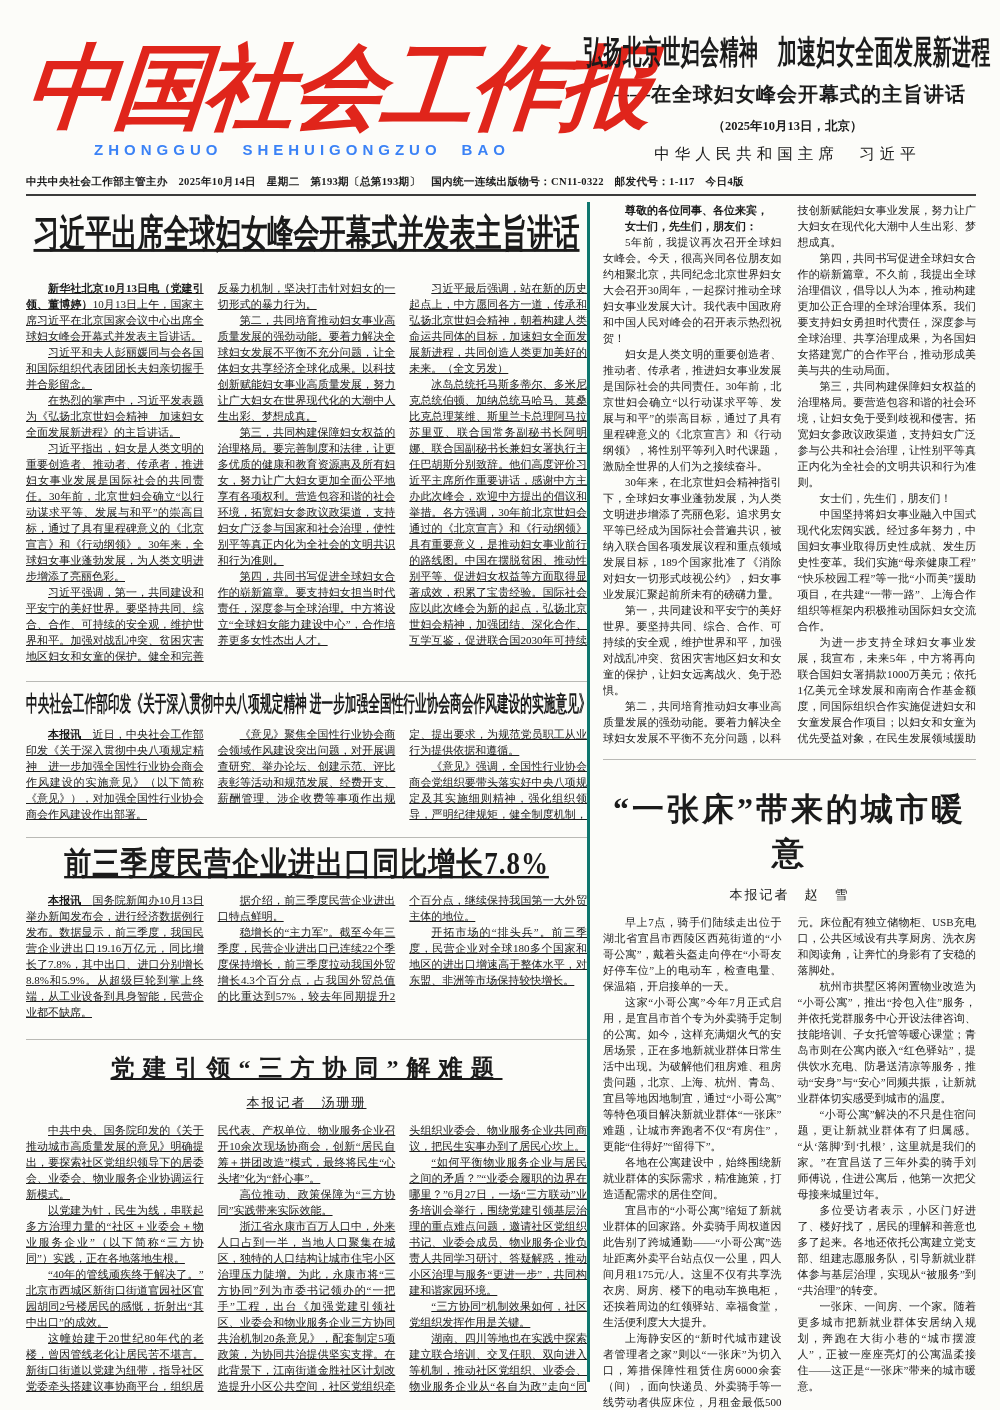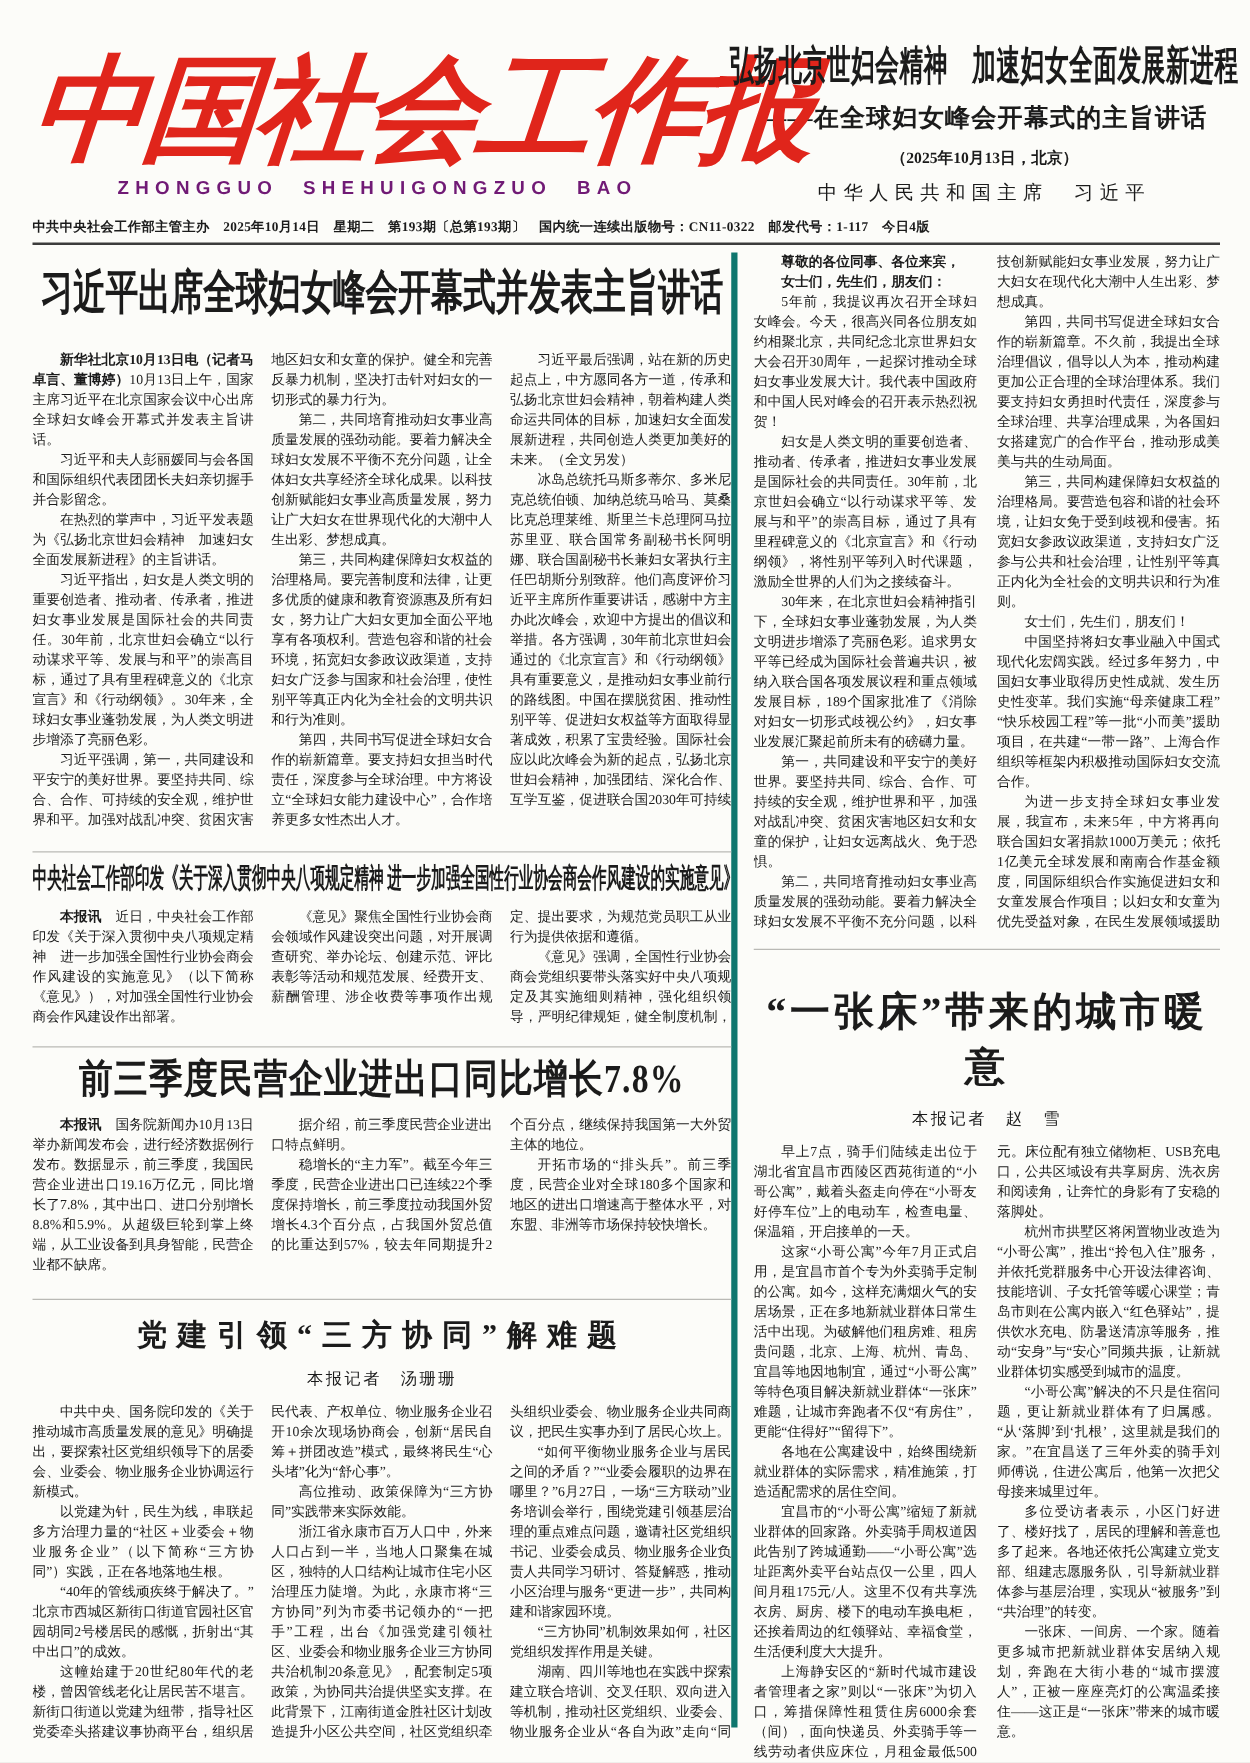--- a/index.html
+++ b/index.html
@@ -28,21 +28,21 @@
     transform-origin:center top; letter-spacing:0.5px;
   }
   .hr-h2 { font-size:20px; font-weight:bold; margin-top:26px; letter-spacing:1px; }
   .hr-date { font-size:12.5px; font-weight:bold; margin-top:10px; }
   .hr-speaker { font-size:15.5px; margin-top:9px; letter-spacing:5px; }
   .info-line { font-size:10.6px; font-weight:bold; margin-top:10px; white-space:nowrap; letter-spacing:0.3px; }
   .rule-main { border-top:2px solid #3c3c3c; margin-top:5px; }
 
   
   .content { display:flex; margin-top:6px; height:1180px; }
-  .col-left { width:564px; border-right:5px solid #0f766e; }
+  .col-left { width:564px; border-right:3px solid #0f766e;text-decoration:underline; }
   .col-right { flex:1; padding-left:13px; }
 
   .sec-rule { border-top:1px solid #b9b9b5; margin:9px 0 8px; }
 
   p { font-size:11px; line-height:16px; text-indent:2em; text-align:justify; }
   p.b { font-weight:bold; }
   p b { font-weight:bold; }
 
   .cols3 { column-count:3; column-gap:14px; overflow:hidden; }
   .cols2 { column-count:2; column-gap:16px; overflow:hidden; }
@@ -78,42 +78,42 @@
   .bed-cols { height:508px; }
 </style>
 </head>
 <body>
 
 <div class="page">
 
   <div class="masthead">
     <div class="mast-left">
       <div class="brand" style="color: rgb(224, 37, 27);">中国社会工作报</div>
-      <div class="pinyin" style="color: #701a75;">ZHONGGUO　SHEHUIGONGZUO　BAO</div>
+      <div class="pinyin" style="color: #3b82f6;">ZHONGGUO　SHEHUIGONGZUO　BAO</div>
     </div>
     <div class="head-right">
       <span class="hr-h1">弘扬北京世妇会精神　加速妇女全面发展新进程</span>
       <div class="hr-h2">——在全球妇女峰会开幕式的主旨讲话</div>
       <div class="hr-date">（2025年10月13日，北京）</div>
       <div class="hr-speaker">中华人民共和国主席　习近平</div>
     </div>
   </div>
   <div class="info-line">中共中央社会工作部主管主办　2025年10月14日　星期二　第193期〔总第193期〕　国内统一连续出版物号：CN11-0322　邮发代号：1-117　今日4版</div>
   <div class="rule-main"></div>
 
   <div class="content">
 
     <div class="col-left">
 
       <div>
         <div class="headline-xi-wrap">
           <div class="headline-xi">习近平出席全球妇女峰会开幕式并发表主旨讲话</div>
         </div>
         <div class="cols3 main-cols">
-            <p><b>新华社北京10月13日电（记者马卓言、董博婷）</b>10月13日上午，国家主席习近平在北京国家会议中心出席全球妇女峰会开幕式并发表主旨讲话。</p>
+            <p><b>新华社北京10月13日电（党建引领、董博婷）</b>10月13日上午，国家主席习近平在北京国家会议中心出席全球妇女峰会开幕式并发表主旨讲话。</p>
             <p>习近平和夫人彭丽媛同与会各国和国际组织代表团团长夫妇亲切握手并合影留念。</p>
             <p>在热烈的掌声中，习近平发表题为《弘扬北京世妇会精神　加速妇女全面发展新进程》的主旨讲话。</p>
             <p>习近平指出，妇女是人类文明的重要创造者、推动者、传承者，推进妇女事业发展是国际社会的共同责任。30年前，北京世妇会确立“以行动谋求平等、发展与和平”的崇高目标，通过了具有里程碑意义的《北京宣言》和《行动纲领》。30年来，全球妇女事业蓬勃发展，为人类文明进步增添了亮丽色彩。</p>
             <p>习近平强调，第一，共同建设和平安宁的美好世界。要坚持共同、综合、合作、可持续的安全观，维护世界和平。加强对战乱冲突、贫困灾害地区妇女和女童的保护。健全和完善反暴力机制，坚决打击针对妇女的一切形式的暴力行为。</p>
             <p>第二，共同培育推动妇女事业高质量发展的强劲动能。要着力解决全球妇女发展不平衡不充分问题，让全体妇女共享经济全球化成果。以科技创新赋能妇女事业高质量发展，努力让广大妇女在世界现代化的大潮中人生出彩、梦想成真。</p>
             <p>第三，共同构建保障妇女权益的治理格局。要完善制度和法律，让更多优质的健康和教育资源惠及所有妇女，努力让广大妇女更加全面公平地享有各项权利。营造包容和谐的社会环境，拓宽妇女参政议政渠道，支持妇女广泛参与国家和社会治理，使性别平等真正内化为全社会的文明共识和行为准则。</p>
             <p>第四，共同书写促进全球妇女合作的崭新篇章。要支持妇女担当时代责任，深度参与全球治理。中方将设立“全球妇女能力建设中心”，合作培养更多女性杰出人才。</p>
             <p>习近平最后强调，站在新的历史起点上，中方愿同各方一道，传承和弘扬北京世妇会精神，朝着构建人类命运共同体的目标，加速妇女全面发展新进程，共同创造人类更加美好的未来。（全文另发）</p>
             <p>冰岛总统托马斯多蒂尔、多米尼克总统伯顿、加纳总统马哈马、莫桑比克总理莱维、斯里兰卡总理阿马拉苏里亚、联合国常务副秘书长阿明娜、联合国副秘书长兼妇女署执行主任巴胡斯分别致辞。他们高度评价习近平主席所作重要讲话，感谢中方主办此次峰会，欢迎中方提出的倡议和举措。各方强调，30年前北京世妇会通过的《北京宣言》和《行动纲领》具有重要意义，是推动妇女事业前行的路线图。中国在摆脱贫困、推动性别平等、促进妇女权益等方面取得显著成效，积累了宝贵经验。国际社会应以此次峰会为新的起点，弘扬北京世妇会精神，加强团结、深化合作、互学互鉴，促进联合国2030年可持续发展议程实现，推动全球妇女事业得到新发展。</p>
           </div>

